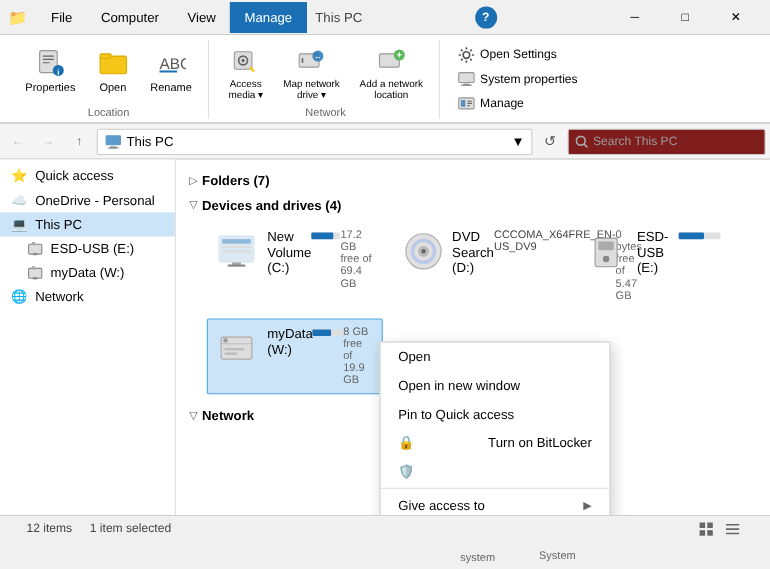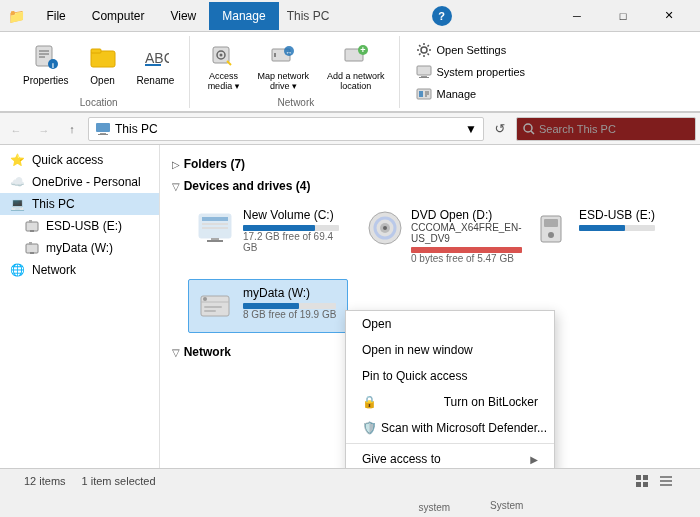--- a/index.html
+++ b/index.html
@@ -151,21 +151,21 @@
       padding: 4px 0 4px 16px;
     }
     .drive-item {
       width: 160px; padding: 6px 8px;
       border: 1px solid transparent; cursor: pointer;
       display: flex; align-items: flex-start; gap: 6px;
       border-radius: 2px;
     }
     .drive-item.selected { background: #cce4f7; border-color: #4da6e8; }
     .drive-icon { width: 40px; height: 40px; flex-shrink: 0; display: flex; align-items: center; justify-content: center; }
-    .drive-info { display: flex; flex-direction: column; justify-content: center; }
+    .drive-info { display: flex; justify-content: center; }
     .drive-name { font-size: 12px; font-weight: 500; }
     .drive-size { font-size: 10px; color: #666; }
     .progress-bar { width: 100%; height: 6px; background: #e0e0e0; border-radius: 1px; margin-top: 3px; }
     .progress-fill { height: 100%; background: #1a6fb5; border-radius: 1px; }
     .progress-fill.near-full { background: #d9534f; }
 
     
     .status-bar {
       height: 24px; background: #f0f0f0;
       border-top: 1px solid #ccc;
@@ -444,21 +444,21 @@
       <div class="drive-item">
         <div class="drive-icon">
           <svg width="40" height="40" viewBox="0 0 40 40">
               <circle cx="20" cy="20" r="16" fill="#e0e0e0" stroke="#aaa" stroke-width="1"></circle>
               <circle cx="20" cy="20" r="5" fill="#bbb"></circle>
               <circle cx="20" cy="20" r="2" fill="#666"></circle>
               <ellipse cx="20" cy="20" rx="10" ry="10" fill="none" stroke="rgba(100,150,255,0.3)" stroke-width="3"></ellipse>
             </svg>
         </div>
         <div class="drive-info">
-          <div class="drive-name">DVD Open (D:)</div>
+          <div class="drive-name">DVD Search (D:)</div>
           <div class="drive-name" style="font-size:10px; font-weight:normal; color:#444;">CCCOMA_X64FRE_EN-US_DV9</div>
           <div class="progress-bar">
               <div class="progress-fill near-full" style="width:100%;"></div>
             </div>
           <div class="drive-size">0 bytes free of 5.47 GB</div>
         </div>
       </div>
 
       <div class="drive-item">
         <div class="drive-icon">
@@ -510,21 +510,20 @@
         </div>
       <div class="ctx-item">
           <span>Pin to Quick access</span>
         </div>
       <div class="ctx-item">
         <span style="margin-right:4px;">🔒</span>
         <span>Turn on BitLocker</span>
       </div>
       <div class="ctx-item">
         <span style="margin-right:4px;">🛡️</span>
-        <span>Scan with Microsoft Defender...</span>
       </div>
       <div class="ctx-separator"></div>
       <div class="ctx-item">
         <span>Give access to</span>
         <span class="ctx-arrow">▶</span>
       </div>
 
     </div>
   </div>
 </div>

